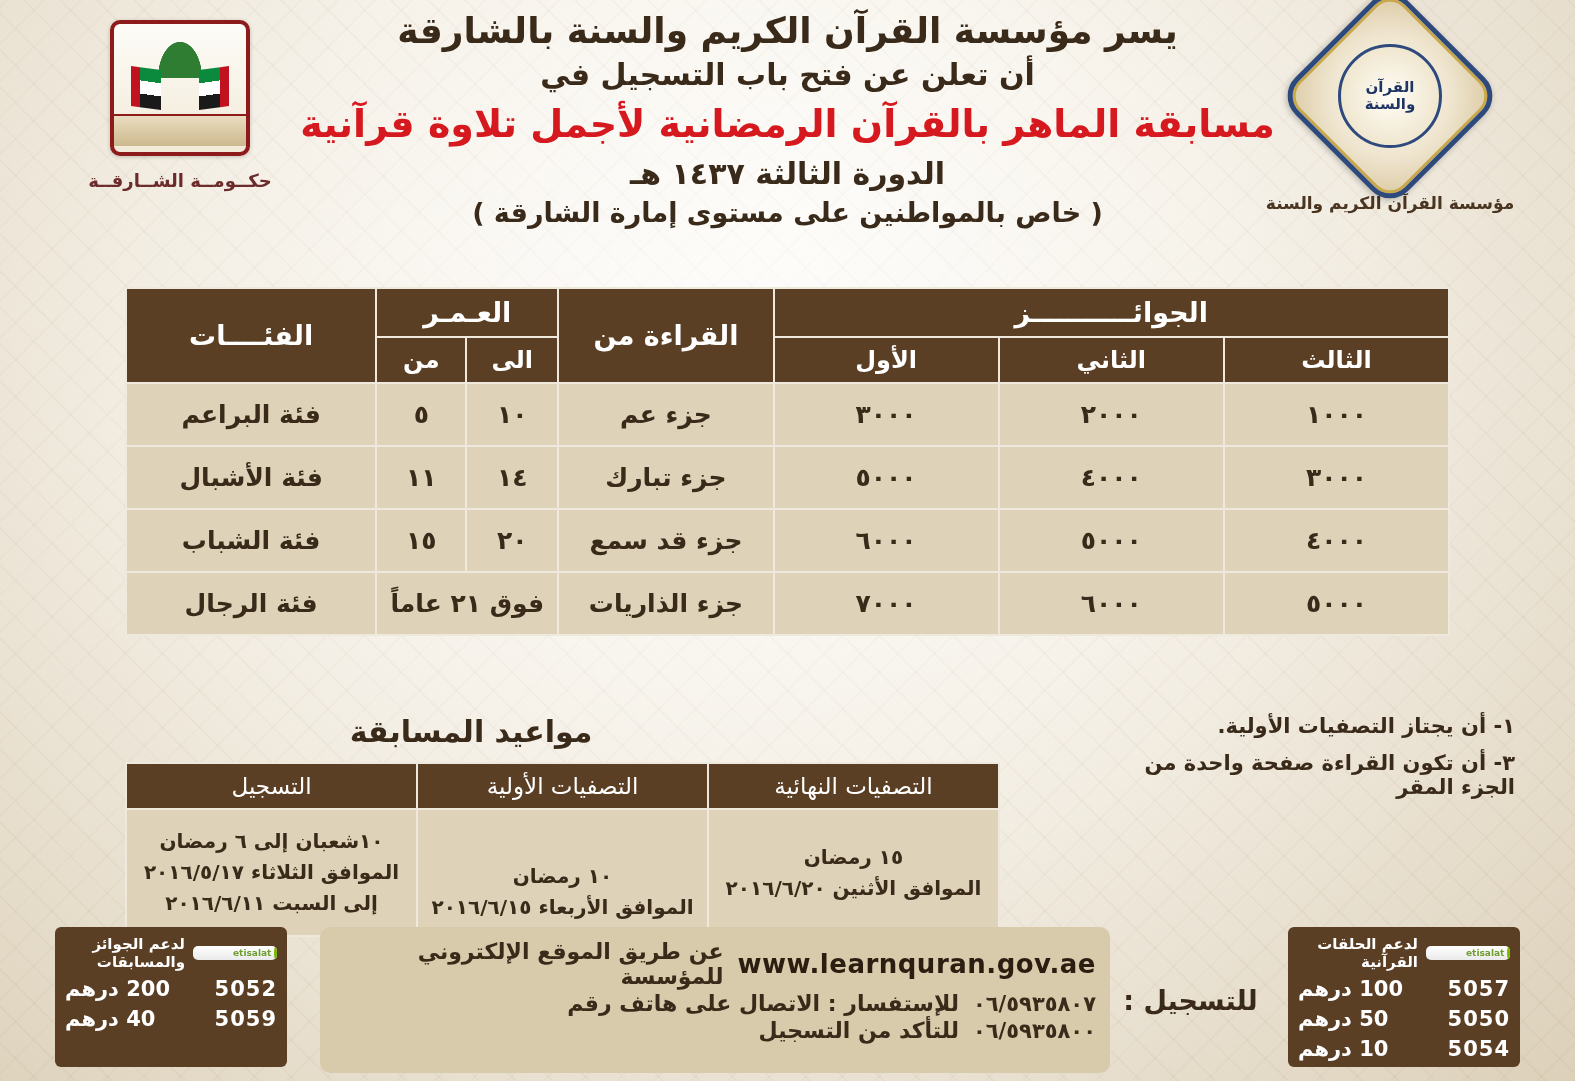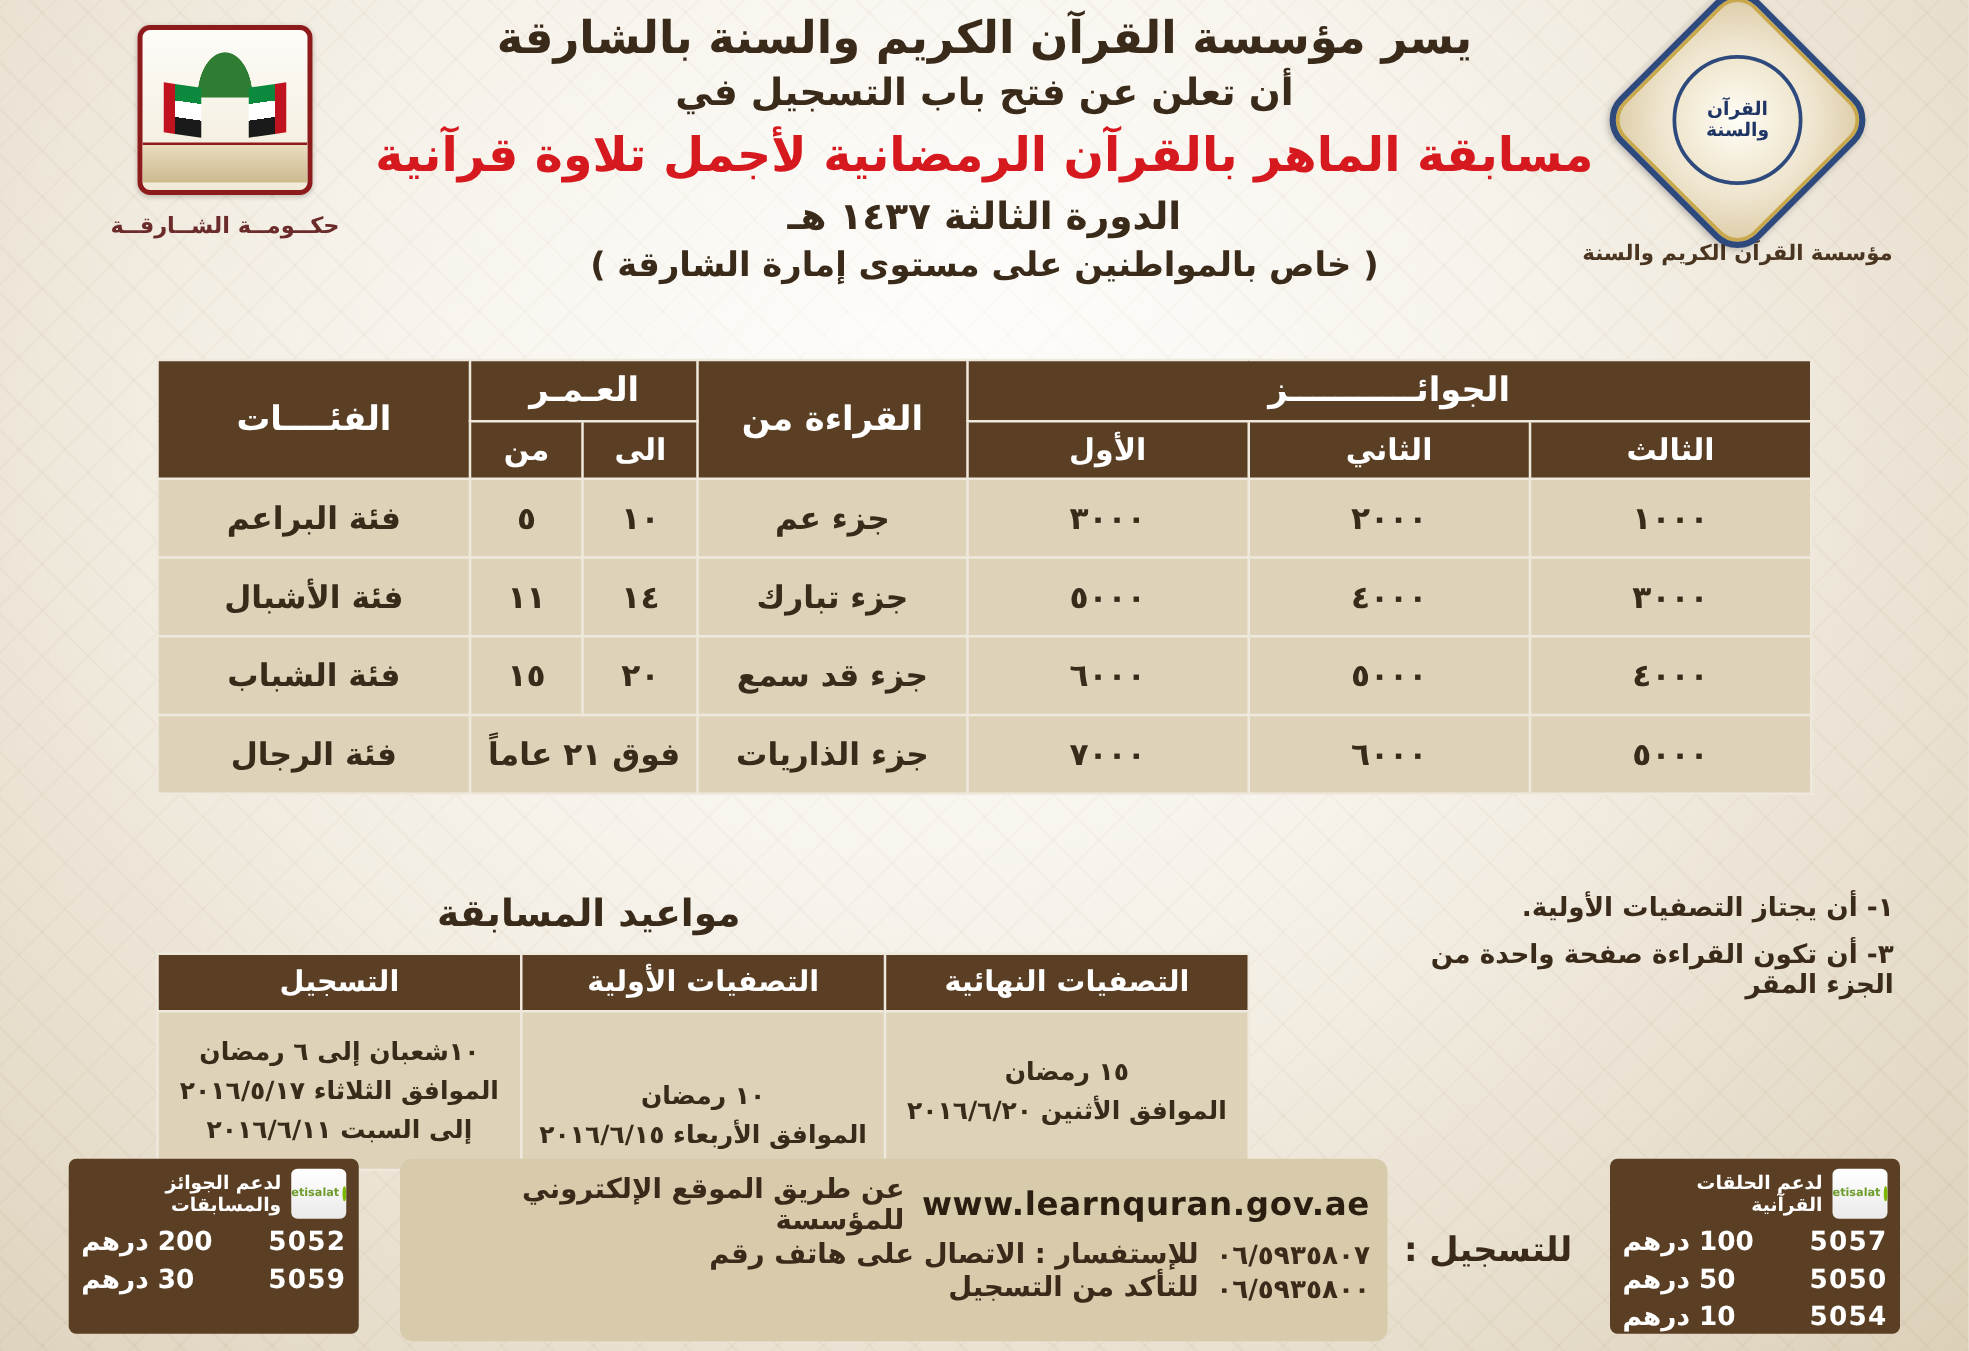--- a/index.html
+++ b/index.html
@@ -124,21 +124,21 @@
   .col-p{width:225px;}
 
   
   .sched-title{
     position:absolute;left:246px;top:714px;width:450px;text-align:center;
     font-size:30px;font-weight:bold;color:#3a2a1a;
   }
   .sched{position:absolute;left:125px;top:762px;width:875px;}
   table.sched-t{border-collapse:collapse;width:100%;table-layout:fixed;}
   table.sched-t th{
-    background:#5b3f24;color:#fff;font-size:23px;font-weight:bold;
+    background:#5b3f24;color:#fff;font-size:23px;font-weight:normal;
     border:2px solid #efe9dd;padding:9px 4px;text-align:center;
   }
   table.sched-t td{
     background:#ded3b8;border:2px solid #efe9dd;
     text-align:center;padding:12px 8px;font-size:20px;color:#3a2a1a;
     font-weight:bold;line-height:1.55;vertical-align:middle;
   }
 
   
   .conds{position:absolute;right:60px;top:714px;width:430px;text-align:right;}
@@ -149,23 +149,23 @@
   .foot-left{
     position:absolute;left:55px;top:927px;width:232px;height:140px;
     background:#5b3f24;border-radius:6px;color:#fff;padding:8px 10px;box-sizing:border-box;
   }
   .foot-right{
     position:absolute;right:55px;top:927px;width:232px;height:140px;
     background:#5b3f24;border-radius:6px;color:#fff;padding:8px 10px;box-sizing:border-box;
   }
   .etis-row{display:flex;align-items:center;gap:8px;justify-content:flex-start;direction:rtl;}
   .etis-badge{
-    width:44px;height:40px;background:linear-gradient(#fff,#eaeaea);
+    width:44px;height:14px;background:linear-gradient(#fff,#eaeaea);
     border-radius:5px;display:flex;align-items:center;justify-content:center;
-    color:#6f9d2f;font-size:9px;font-weight:bold;flex:0 0 auto;
+    color:#6f9d2f;font-size:9px;font-weight:bold;flex:0 0 auto;padding-left:40px;
   }
   .etis-badge .dot{width:12px;height:12px;border-radius:50%;background:#7ab800;margin-left:3px;}
   .foot-cap{font-size:15px;font-weight:bold;}
   .sms-line{
     display:flex;justify-content:space-between;align-items:center;
     font-size:21px;font-weight:bold;margin-top:6px;direction:rtl;
   }
   .sms-num{letter-spacing:1px;}
 
   .foot-mid{
@@ -328,21 +328,21 @@
         <span>etisalat</span>
       </div>
       <div class="foot-cap">لدعم الجوائز والمسابقات</div>
     </div>
     <div class="sms-line">
       <span class="sms-num">5052</span>
       <span>200 درهم</span>
     </div>
     <div class="sms-line">
       <span class="sms-num">5059</span>
-      <span>30 درهم</span>
+      <span>40 درهم</span>
     </div>
   </div>
 
   <div class="foot-mid">
     <div class="mid-row">
       <span class="mid-url">www.learnquran.gov.ae</span>
       <span class="mid-lbl">عن طريق الموقع الإلكتروني للمؤسسة</span>
     </div>
     <div class="mid-row">
       <span class="mid-val">٠٦/٥٩٣٥٨٠٧</span>

